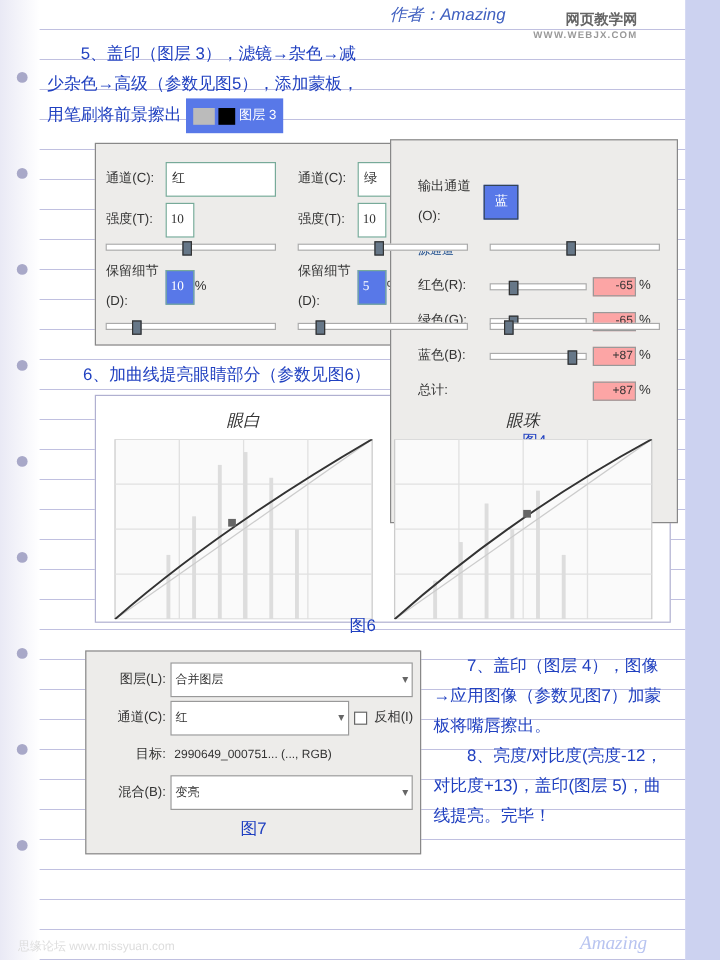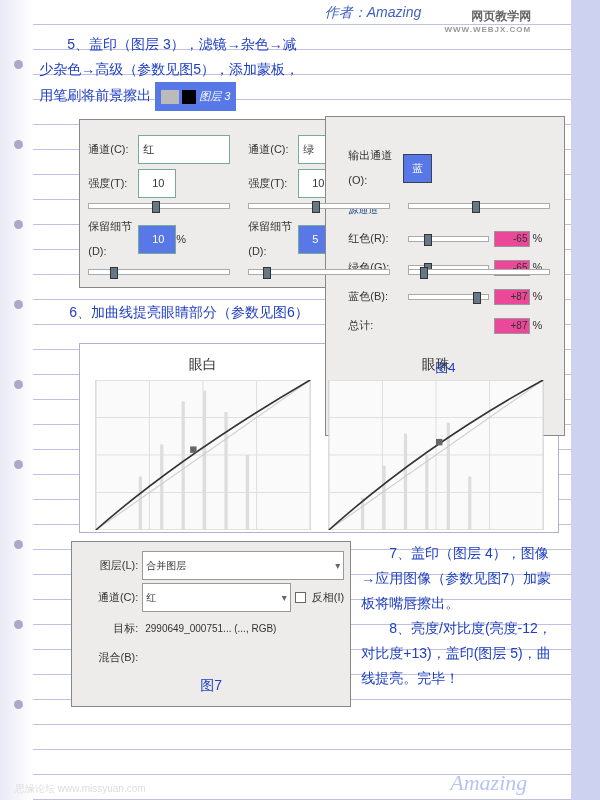--- a/index.html
+++ b/index.html
@@ -13,60 +13,60 @@
 .watermark-top small { display:block; font-size:8px; color:#999; letter-spacing:1px;}
 .title { text-align: center; color: #2040c0; font-size: 26px; font-weight: bold; font-family: SimHei, sans-serif; padding-top: 32px; }
 .author { text-align: right; color: #4060c0; font-size: 14px; font-style: italic; padding-right: 150px; padding-top: 4px; }
 .content { position: relative; padding: 4px 6px; color: #2040c0; font-size: 14px; line-height: 25px; }
 .step4 { width: 270px; }
 .mixer-inline { display:inline-flex; align-items:center; gap:4px; background:#edecea; border:1px solid #bbb; padding:2px 4px; font-size:11px; color:#333; vertical-align:middle; height:20px;}
 .mixer-inline .eye { width:14px; height:14px; border:1px solid #999; background:#fff; border-radius:2px; display:inline-block;}
 .mixer-inline .circ { width:12px; height:12px; border:1px solid #333; border-radius:50%; display:inline-block;}
 .mixer-inline .thumb { width:22px; height:14px; background:#888; display:inline-block;}
 .step5 { width: 270px; margin-top: 6px;}
-.layer-chip { display:inline-flex; align-items:center; gap:3px; background:#5878e8; color:#fff; font-size:11px; padding:2px 6px; vertical-align:middle;font-style:italic;}
+.layer-chip { display:inline-flex; align-items:center; gap:3px; background:#5878e8; color:#fff; font-size:11px; padding:2px 6px; vertical-align:middle;}
 .layer-chip .th { width:18px; height:14px; background:#bbb; display:inline-block;}
 .layer-chip .mk { width:14px; height:14px; background:#000; display:inline-block;}
 .panel4 { position:absolute; top:94px; right:6px; width:240px; background:#edecea; border:1px solid #888; font-size:11px; color:#333; padding:22px; }
 .panel4 .row { display:flex; align-items:center; margin:4px 0; }
 .panel4 .row .lbl { width:55px; }
 .panel4 .row .bar { flex:1; height:6px; background:#fff; border:1px solid #aaa; position:relative; margin:0 5px;}
 .panel4 .row .bar .knob { position:absolute; top:-3px; width:8px; height:12px; background:#678; border:1px solid #333;}
-.panel4 .row .val { width:36px; height:16px; background:#ec4899; border:1px solid #999; text-align:right; padding:0 2px; font-size:10px; line-height:14px;}
+.panel4 .row .val { width:36px; height:16px; background:#fca5a5; border:1px solid #999; text-align:right; padding:0 2px; font-size:10px; line-height:14px;}
 .panel4 .row .pct { margin-left:2px; }
 .panel4 .sel { background:#5878e8; color:#fff; padding:1px 8px; font-size:11px; border:1px solid #345;}
 .panel4 .caption { text-align:center; color:#2040c0; font-size:13px; margin-top:17px;}
 .panel5 { margin: 8px 6px 0 40px; background:#edecea; border:1px solid #888; padding:10px 8px 12px 8px; font-size:11px; color:#333; width:480px;}
 .panel5 .cols { display:flex; gap:18px;}
 .panel5 .col { flex:1; }
 .panel5 .line { display:flex; align-items:center; margin:5px 0; }
 .panel5 .line .lbl { width:50px; }
 .panel5 .line .sel { flex:1; background:#fff; border:1px solid #7a9; padding:1px 4px;}
 .panel5 .line .sel.blue { background:#5878e8; color:#fff;}
-.panel5 .line .inp { width:38px; background:#fff; border:1px solid #7a9; padding:1px 13px;}
+.panel5 .line .inp { width:24px; background:#fff; border:1px solid #7a9; padding:1px 3px;font-family:Liberation Serif, serif;}
 .panel5 .line .inp.sel-b { background:#5878e8; color:#fff;}
 .panel5 .caption { float:right; color:#2040c0; font-size:14px; margin-right:6px; margin-top:-16px;}
 .panel5 .slider { height:6px; background:#fff; border:1px solid #aaa; margin-top:5px; position:relative;}
 .panel5 .slider .knob { position:absolute; left:45%; top:-3px; width:8px; height:12px; background:#678; border:1px solid #333;}
-.step6 { margin: 12px 6px 18px 30px; color:#2040c0; font-size:14px;}
-.curves-wrap { margin: 2px 6px 0 40px; border:1px solid #b0b0d0; background:#fff; display:flex; height:190px; padding:8px 6px;}
+.step6 { margin: 12px 6px 4px 30px; color:#2040c0; font-size:14px;}
+.curves-wrap { margin: 2px 6px 0 40px; border:1px solid #b0b0d0; background:#fff; display:flex; height:190px; padding:8px 6px;font-style:italic;}
 .curves-wrap .half { flex:1; text-align:center; position:relative;}
 .curves-wrap .half .cap { color:#333; font-size:14px; margin-bottom:3px;}
 .curves-wrap svg { width:220px; height:150px; }
 .curves-caption { text-align:center; color:#2040c0; font-size:14px; margin-top:-10px; position:relative; z-index:2;}
 .bottom-row { display:flex; margin:8px 6px 0 32px; gap:10px;}
 .panel7 { width:280px; background:#edecea; border:1px solid #888; padding:6px; font-size:11px; color:#333;}
 .panel7 .line { display:flex; align-items:center; margin:3px 0; gap:4px;}
 .panel7 .line .lbl { width:60px; text-align:right;}
 .panel7 .line .fld { flex:1; background:#fff; border:1px solid #999; padding:1px 3px; font-size:10px; overflow:hidden; white-space:nowrap;}
 .panel7 .line .fld.drop::after { content:"▾"; float:right; color:#666;}
 .panel7 .line .chk { width:11px; height:11px; border:1px solid #666; background:#fff; display:inline-block; margin-right:2px;}
 .panel7 .caption { text-align:center; color:#2040c0; font-size:14px; margin:2px 0;}
 .right-text { flex:1; color:#2040c0; font-size:14px; line-height:25px; }
-.sig { position:absolute; bottom:4px; right:44px; color:#b8c4f0; font-size:22px; font-style:italic; font-family: cursive;}
+.sig { position:absolute; bottom:4px; right:32px; color:#b8c4f0; font-size:16px; font-style:italic; font-family: cursive;}
 .footer-l { position:absolute; bottom:4px; left:4px; color:#ddd; font-size:10px;margin-left:11px;}
 </style>
 </head>
 <body>
 
 <div class="page">
   <div class="binding">
     <div class="hole" style="top:60px"></div>
       <div class="hole" style="top:140px"></div>
     <div class="hole" style="top:220px"></div>
@@ -262,39 +262,41 @@
                 <rect x="90" y="70" width="3" height="70"></rect>
                 <rect x="110" y="40" width="3" height="100"></rect>
                 <rect x="130" y="90" width="3" height="50"></rect>
               </g>
             <line x1="0" y1="140" x2="200" y2="0" stroke="#ccc"></line>
             <path d="M0 140 Q 90 60 200 0" fill="none" stroke="#333" stroke-width="1.5"></path>
             <rect x="100" y="55" width="6" height="6" fill="#666"></rect>
           </svg>
         </div>
       </div>
+      <div class="curves-caption">图6</div>
 
       <div class="bottom-row">
         <div class="panel7">
           <div class="line">
               <span class="lbl">图层(L):</span>
               <span class="fld drop">合并图层</span>
             </div>
           <div class="line">
               <span class="lbl">通道(C):</span>
               <span class="fld drop">红</span>
               <span class="chk"></span>
               <span>反相(I)</span>
             </div>
           <div class="line">
               <span class="lbl">目标:</span>
               <span class="fld" style="border:none;background:none">2990649_000751... (..., RGB)</span>
             </div>
           <div class="line">
               <span class="lbl">混合(B):</span>
+              <span class="fld drop">变亮</span>
             </div>
           <div class="caption">图7</div>
 
         </div>
         <div class="right-text">
           <div>　　7、盖印（图层 4），图像→应用图像（参数见图7）加蒙板将嘴唇擦出。</div>
           <div>　　8、亮度/对比度(亮度-12，对比度+13)，盖印(图层 5)，曲线提亮。完毕！</div>
 
         </div>
       </div>

